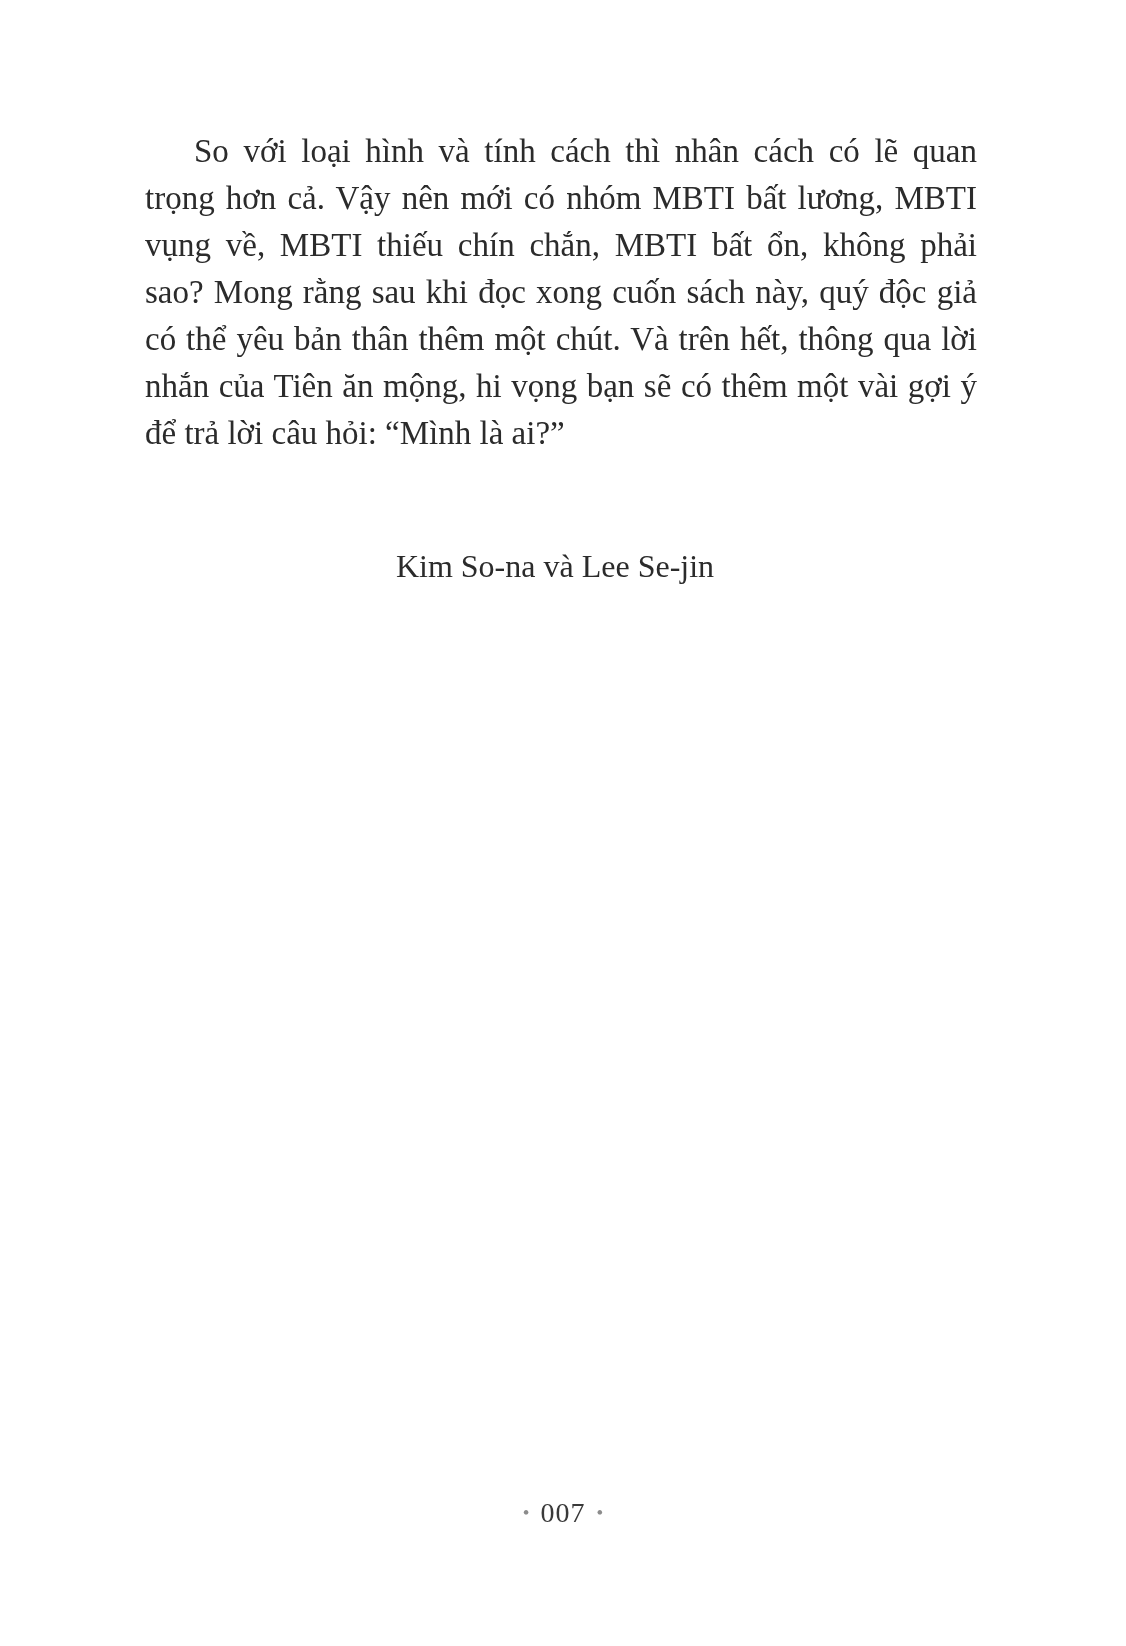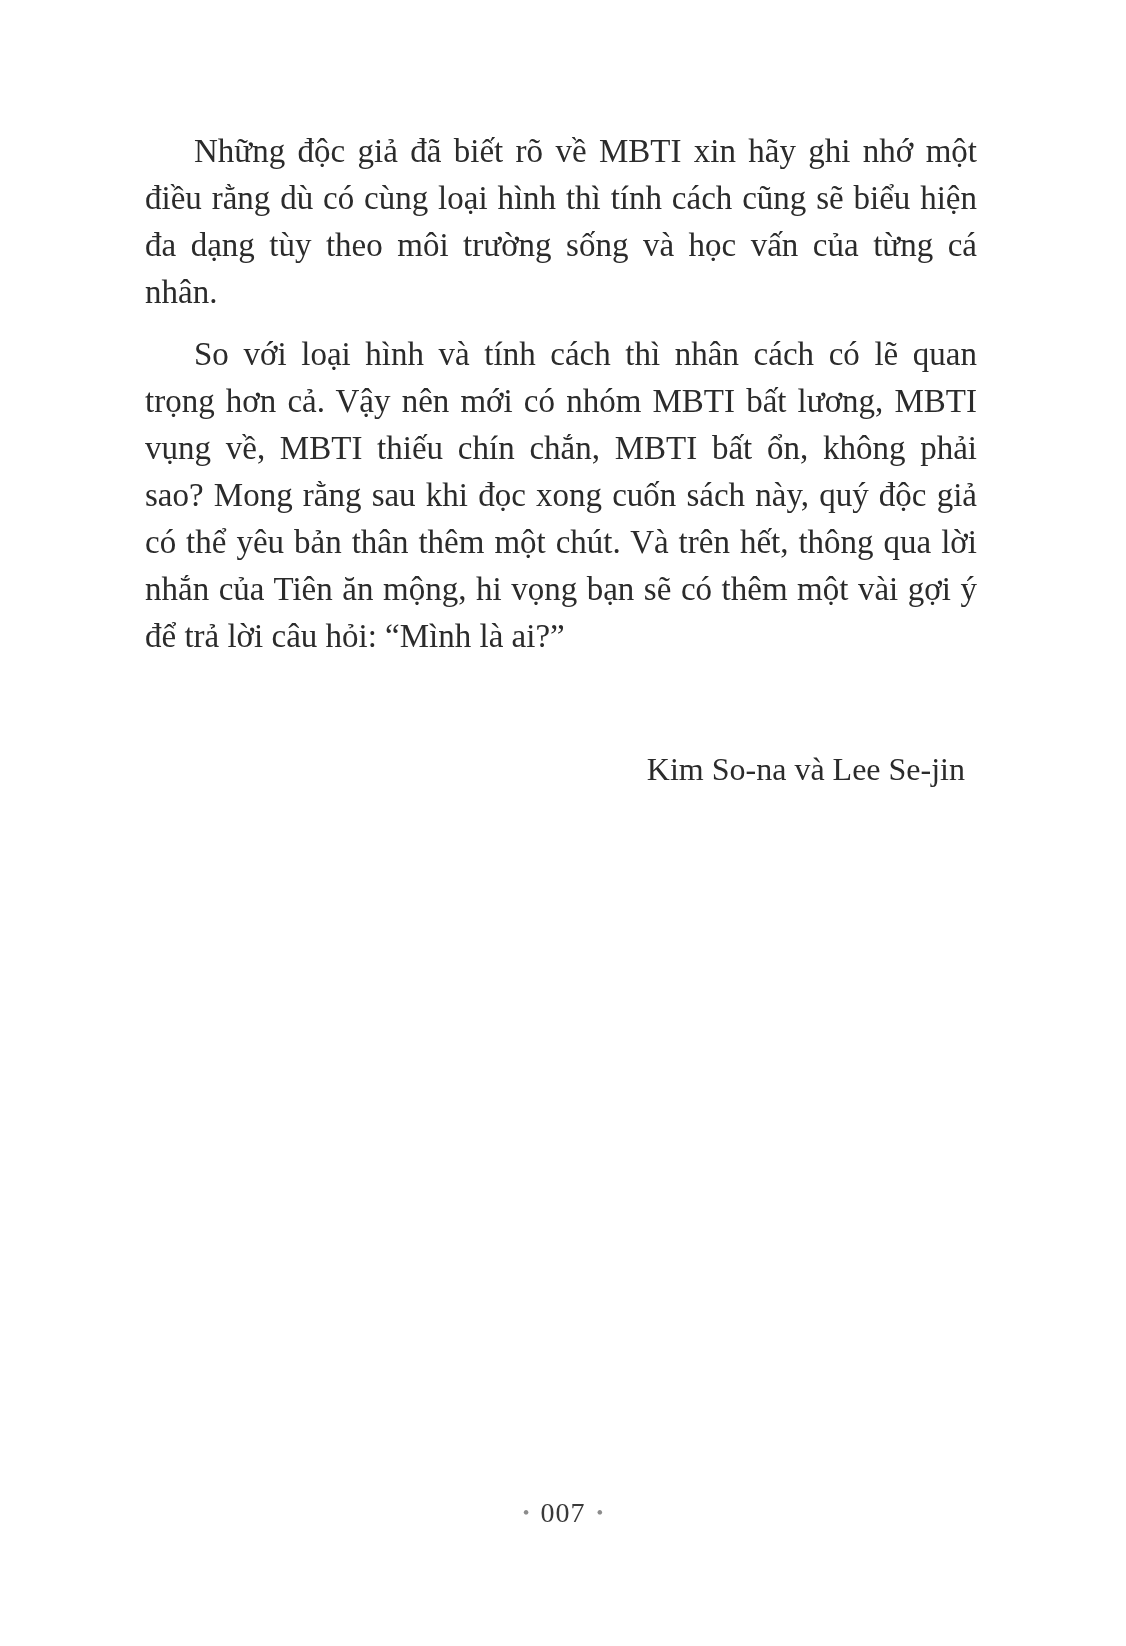--- a/index.html
+++ b/index.html
@@ -23,21 +23,21 @@
     color: #2b2b2b;
     font-size: 33px;
     line-height: 47px;
     text-align: justify;
   }
   .text-block p {
     margin: 0 0 15px 0;
     text-indent: 49px;
   }
   .signature {
-    text-align: right;
+    text-align: center;
     text-indent: 0 !important;
     margin-top: 86px !important;
     padding-right: 12px;
     font-size: 32px;
   }
   .page-footer {
     position: absolute;
     left: 0;
     right: 0;
     top: 1496px;
@@ -56,21 +56,20 @@
   .page-footer .page-num {
     letter-spacing: 1px;
   }
 </style>
 </head>
 <body>
 
 <div class="book-page">
 
   <main class="text-block">
-    <p>Những độc giả đã biết rõ về MBTI xin hãy ghi nhớ một điều rằng dù có cùng loại hình thì tính cách cũng sẽ biểu hiện đa dạng tùy theo môi trường sống và học vấn của từng cá nhân.</p>
     <p>So với loại hình và tính cách thì nhân cách có lẽ quan trọng hơn cả. Vậy nên mới có nhóm MBTI bất lương, MBTI vụng về, MBTI thiếu chín chắn, MBTI bất ổn, không phải sao? Mong rằng sau khi đọc xong cuốn sách này, quý độc giả có thể yêu bản thân thêm một chút. Và trên hết, thông qua lời nhắn của Tiên ăn mộng, hi vọng bạn sẽ có thêm một vài gợi ý để trả lời câu hỏi: “Mình là ai?”</p>
     <p class="signature">Kim So-na và Lee Se-jin</p>
   </main>
 
   <footer class="page-footer">
     <span class="bullet">•</span><span class="page-num">007</span><span class="bullet">•</span>
   </footer>
 
 </div>
 

